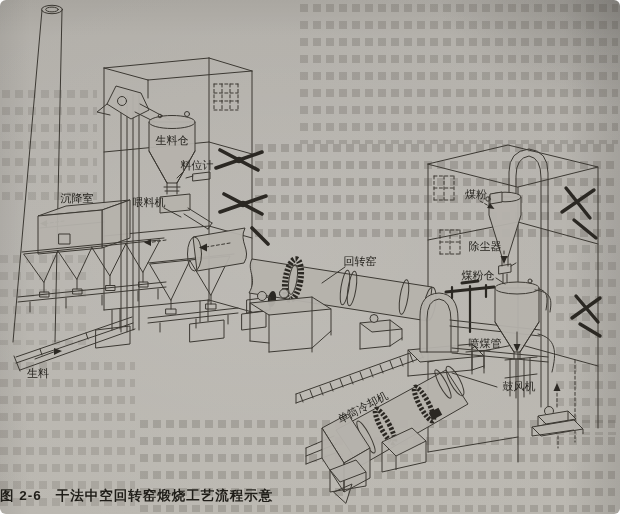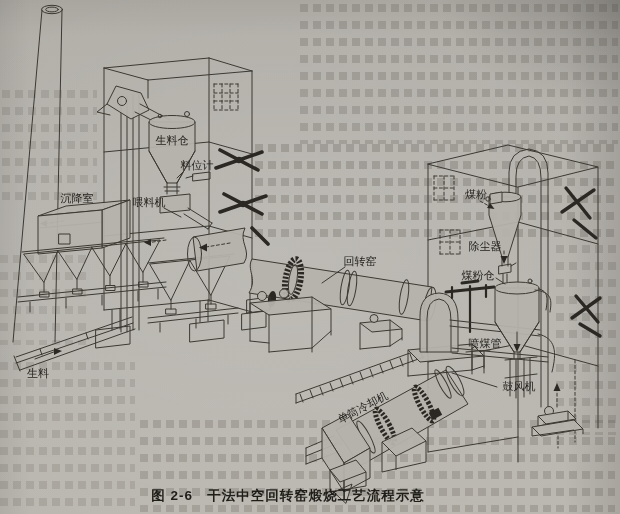--- a/index.html
+++ b/index.html
@@ -4,36 +4,37 @@
 <style>
   html,body{margin:0;padding:0;}
   body{width:620px;height:514px;overflow:hidden;font-family:"Liberation Sans",sans-serif;}
   .page{
     position:relative;width:620px;height:514px;overflow:hidden;
     background:
       radial-gradient(42% 30% at 100% 0%, rgba(0,0,0,0.16), rgba(0,0,0,0) 70%),
       linear-gradient(90deg, rgba(0,0,0,0.06) 0%, rgba(0,0,0,0) 5%, rgba(0,0,0,0) 91%, rgba(0,0,0,0.10) 100%),
       radial-gradient(120% 95% at 45% 48%, rgba(255,255,255,0.10), rgba(0,0,0,0) 65%),
       linear-gradient(180deg,#a8a59f 0,#b2afa9 7%,#b6b3ad 55%,#bbb8b1 100%);
+    border-radius: 6px;
   }
   .bleed{
     position:absolute;pointer-events:none;
     background:repeating-linear-gradient(90deg, rgba(66,61,54,0.55) 0 8px, rgba(66,61,54,0) 8px 13px);
     -webkit-mask-image:repeating-linear-gradient(180deg,#000 0 8px,transparent 8px 17px);
     mask-image:repeating-linear-gradient(180deg,#000 0 8px,transparent 8px 17px);
     filter:blur(0.7px);
   }
   svg{position:absolute;left:0;top:0;}
   svg text{fill:#24221d;font-size:11px;font-family:"Liberation Sans",sans-serif;}
   .ln{fill:none;stroke:#3c3933;stroke-width:1;stroke-linecap:round;stroke-linejoin:round;}
   .lnf{fill:rgba(181,178,172,0.95);stroke:#3c3933;stroke-width:1;stroke-linejoin:round;}
   .dash{stroke-dasharray:3 2.4;}
   .fill-dk{fill:#2b2823;stroke:none;}
   .caption{
-    position:absolute;left:0;top:487px;width:576px;text-align:center;
+    position:absolute;left:0;top:487px;width:576px;
     color:#1f1d18;font-size:13.5px;font-weight:600;letter-spacing:1px;
   }
   .caption .figno{margin-right:14px;}
 </style>
 </head>
 <body>
 
 <div class="page">
 
   <div class="bleed" style="left:300px;top:4px;width:318px;height:140px;opacity:.34;"></div>

